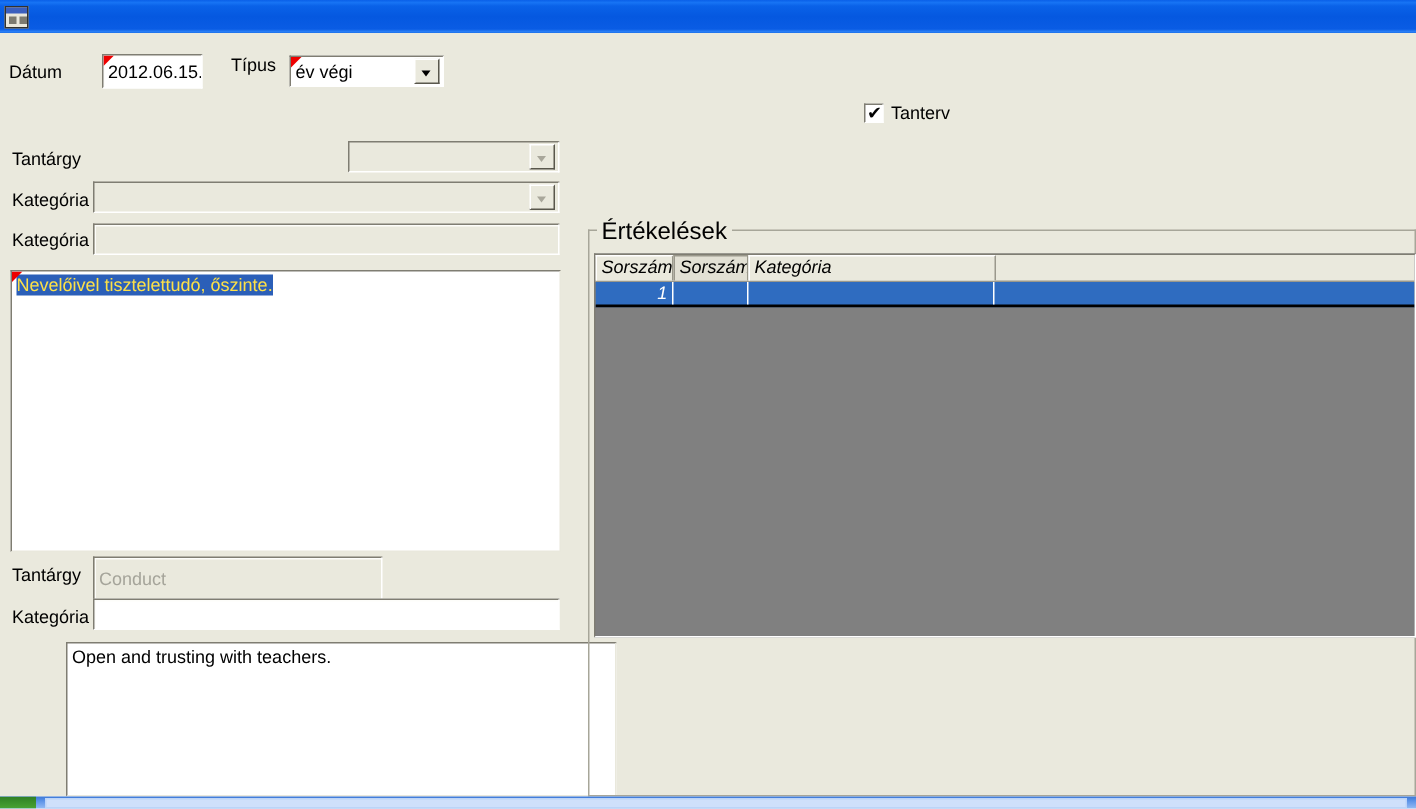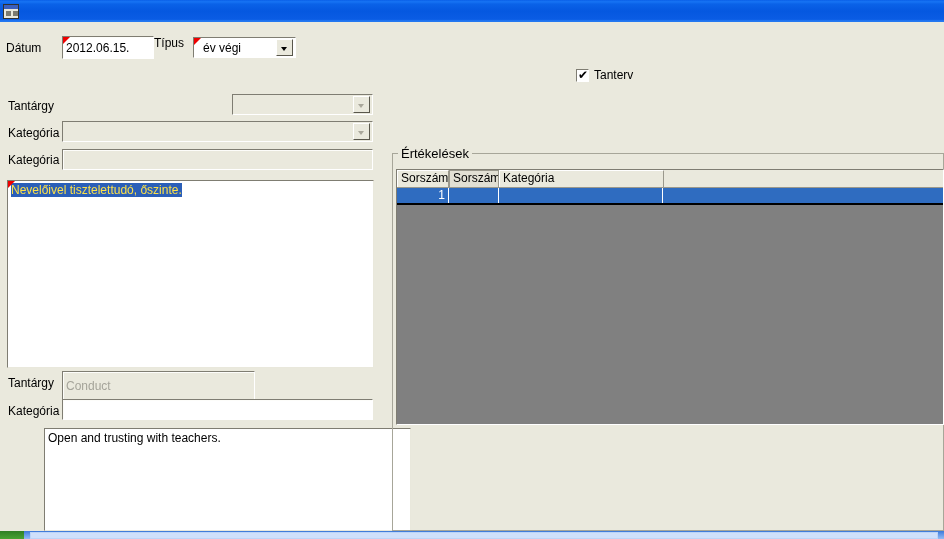--- a/index.html
+++ b/index.html
@@ -118,21 +118,21 @@
     box-sizing: border-box;
     background: #ffffff;
     border: 1px solid;
     border-color: #7f7d72 #ffffff #ffffff #7f7d72;
     display: flex;
     align-items: center;
     font-size: 12px;
     overflow: hidden;
   }
   .combo .txt {
-    padding-left: 9px;
+    padding-left: 3px;
     flex: 1 1 auto;
     white-space: nowrap;
     overflow: hidden;
   }
   .combo .btn {
     flex: 0 0 auto;
     width: 17px;
     height: 17px;
     margin-right: 2px;
     background: #eae9dd;
@@ -208,21 +208,21 @@
     border-top: none;
   }
   .group-top-left, .group-top-right {
     position: absolute;
     top: 0;
     height: 1px;
     background: #a7a699;
   }
   .group-caption {
     position: absolute;
-    font-size: 13px;
+    font-size: 16px;
     background: #eae9dd;
     padding: 0 3px;
     white-space: nowrap;
   }
 
   
   .grid {
     position: absolute;
     box-sizing: border-box;
     background: #808080;
@@ -301,21 +301,21 @@
 </head>
 <body>
 
 <div id="app">
 
   <div class="titlebar">
     <div class="titlebar-icon"></div>
   </div>
 
   <div class="lbl" style="left:6px; top:41px;">Dátum</div>
-  <div class="field" style="left:62px; top:36px; width:92px; height:23px;">
+  <div class="field" style="left:68px; top:36px; width:67px; height:23px;">
     <div class="reqmark"></div>
     <div class="txt">2012.06.15.</div>
   </div>
 
   <div class="lbl" style="left:154px; top:36px;">Típus</div>
   <div class="combo" style="left:193px; top:37px; width:103px; height:21px;">
     <div class="reqmark"></div>
     <div class="txt">év végi</div>
     <div class="btn"></div>
   </div>
@@ -361,21 +361,21 @@
 
   <div class="textarea" style="left:7px; top:428px; width:367px; height:103px;margin-left:37px;">
     <div class="content">Open and trusting with teachers.</div>
   </div>
 
   <div class="group-top-left" style="left:392px; top:153px; width:6px;"></div>
   <div class="group-top-right" style="left:459px; top:153px; width:485px;"></div>
   <div class="groupbox" style="left:392px; top:153px; width:552px; height:378px;"></div>
   <div class="group-caption" style="left:398px; top:146px;">Értékelések</div>
 
-  <div class="grid" style="left:396px; top:169px; width:548px; height:256px;">
+  <div class="grid" style="left:396px; top:169px; width:548px; height:256px;font-style:italic;">
     <div class="grid-header">
       <div class="hcell" style="width:52px;">Sorszám</div>
       <div class="hcell pressed" style="width:50px;">Sorszám</div>
       <div class="hcell" style="width:165px;">Kategória</div>
     </div>
     <div class="grid-row">
       <div class="cell num" style="width:52px;">1</div>
       <div class="cell" style="width:50px;"></div>
       <div class="cell" style="width:165px;"></div>
       <div class="cell" style="width:281px; border-right:none;"></div>

